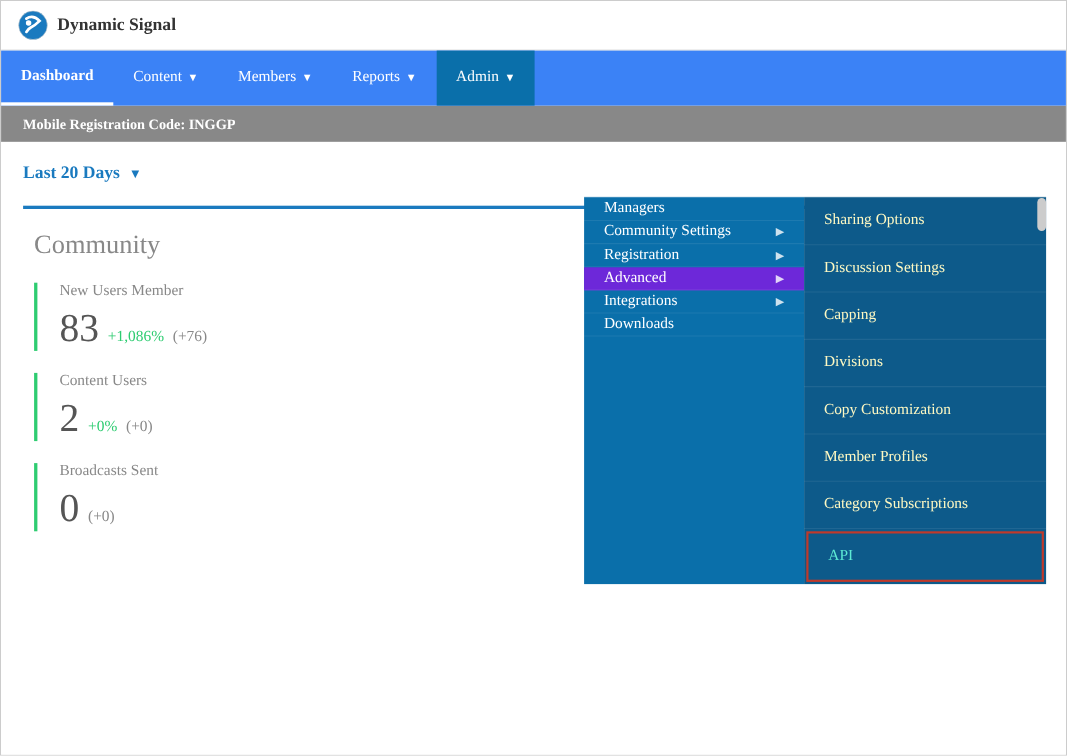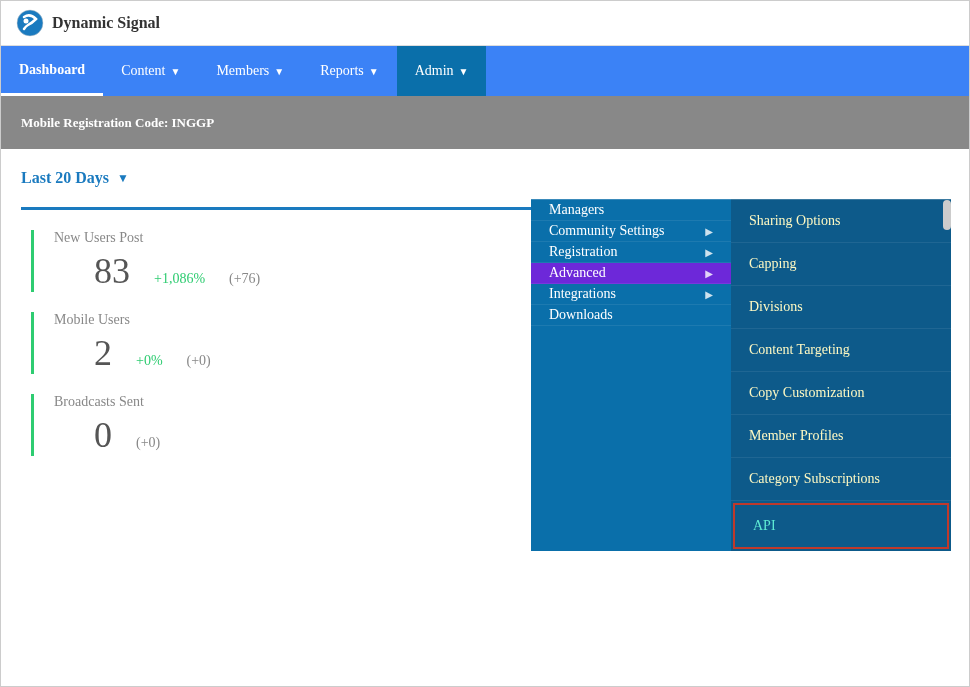--- a/index.html
+++ b/index.html
@@ -79,21 +79,21 @@
     .nav-item.admin-active {
       background: #0a6faa;
     }
 
     .nav-arrow {
       font-size: 10px;
     }
 
     
     .reg-code-bar {
-      height: 53px;
+      height: 33px;
       background: #888;
       display: flex;
       align-items: center;
       padding: 0 20px;
       color: #fff;
       font-size: 13px;
       font-weight: bold;
     }
 
     
@@ -156,22 +156,21 @@
 
     .stat-label {
       font-size: 14px;
       color: #888;
       margin-bottom: 4px;
     }
 
     .stat-value-row {
       display: flex;
       align-items: baseline;
-      gap: 24px;
-      margin-left: 40px;
+      gap: 8px;
     }
 
     .stat-number {
       font-size: 36px;
       color: #555;
       font-weight: normal;
     }
 
     .stat-change-positive {
       color: #2ecc71;
@@ -296,35 +295,36 @@
   <div class="main-content">
 
     <div class="date-selector">
       <span>Last 20 Days</span>
       <span class="date-arrow">▼</span>
     </div>
 
     <div class="h-line"></div>
 
     <div class="community-section">
+      <div class="community-title">Community</div>
 
       <div class="stat-item">
         <div class="stat-content">
-          <div class="stat-label">New Users Post</div>
+          <div class="stat-label">New Users Member</div>
           <div class="stat-value-row">
             <span class="stat-number">83</span>
             <span class="stat-change-positive">+1,086%</span>
             <span class="stat-change-neutral">(+76)</span>
           </div>
         </div>
       </div>
 
       <div class="stat-item">
         <div class="stat-content">
-          <div class="stat-label">Mobile Users</div>
+          <div class="stat-label">Content Users</div>
           <div class="stat-value-row">
             <span class="stat-number">2</span>
             <span class="stat-change-positive">+0%</span>
             <span class="stat-change-neutral">(+0)</span>
           </div>
         </div>
       </div>
 
       <div class="stat-item">
         <div class="stat-content">
@@ -362,27 +362,27 @@
         <div class="dropdown-item">
           <span>Downloads</span>
         </div>
       </div>
 
       <div class="dropdown-secondary" style="position:relative;">
         <div class="dropdown-secondary-item">
           <span>Sharing Options</span>
         </div>
         <div class="dropdown-secondary-item">
+          <span>Discussion Settings</span>
+        </div>
+        <div class="dropdown-secondary-item">
           <span>Capping</span>
         </div>
         <div class="dropdown-secondary-item">
           <span>Divisions</span>
-        </div>
-        <div class="dropdown-secondary-item">
-          <span>Content Targeting</span>
         </div>
         <div class="dropdown-secondary-item">
           <span>Copy Customization</span>
         </div>
         <div class="dropdown-secondary-item">
           <span>Member Profiles</span>
         </div>
         <div class="dropdown-secondary-item">
           <span>Category Subscriptions</span>
         </div>

